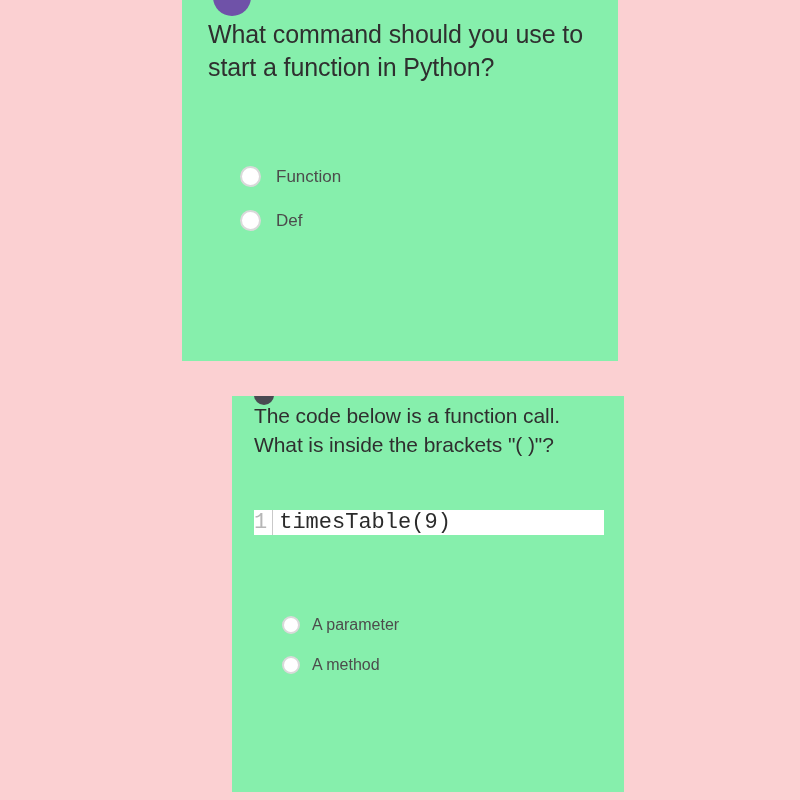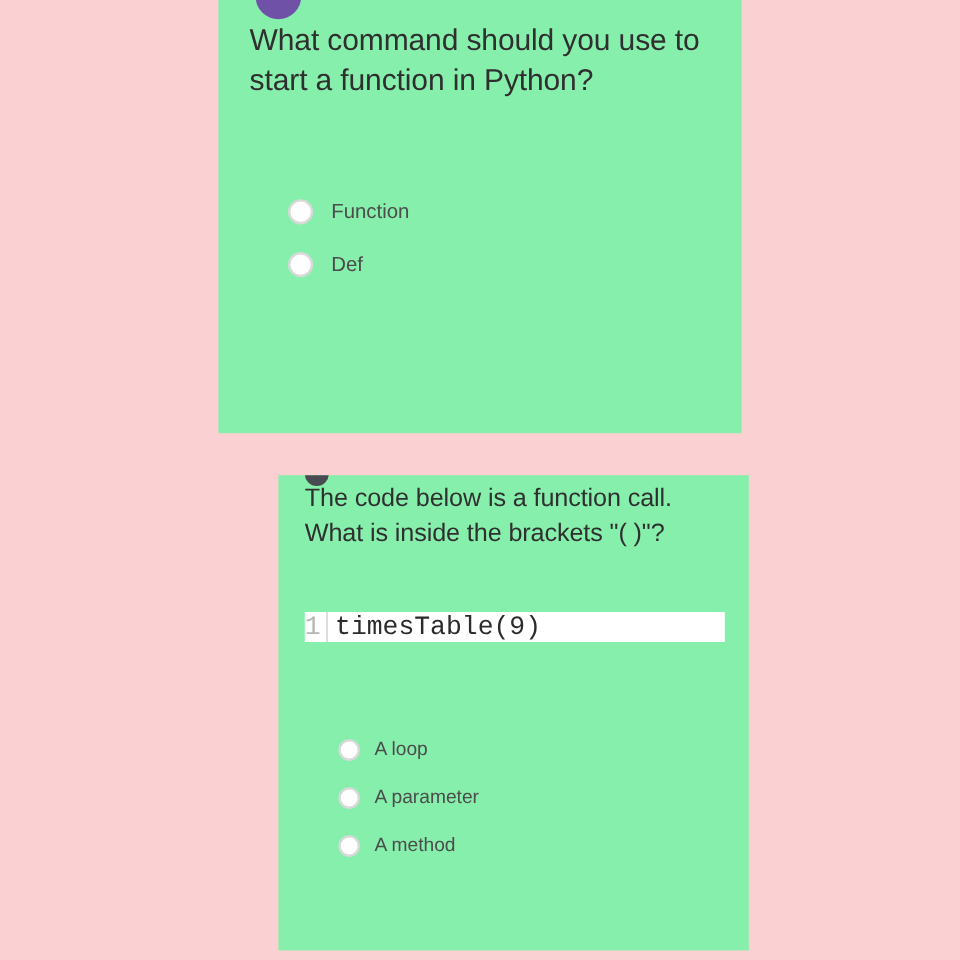--- a/index.html
+++ b/index.html
@@ -187,24 +187,20 @@
     <div class="question" id="question-two">The code below is a function call. What is inside the brackets "( )"?</div>
 
     <div class="code-block">
       <span class="code-gutter">1</span>
       <span class="code-text">timesTable(9)</span>
     </div>
 
     <ul class="options" id="options-two">
       <li class="option-row">
         <span class="radio"></span>
-        <span class="option-label">A loop</span>
-      </li>
-      <li class="option-row">
-        <span class="radio"></span>
         <span class="option-label">A parameter</span>
       </li>
       <li class="option-row">
         <span class="radio"></span>
         <span class="option-label">A method</span>
       </li>
     </ul>
 
   </div>
 

